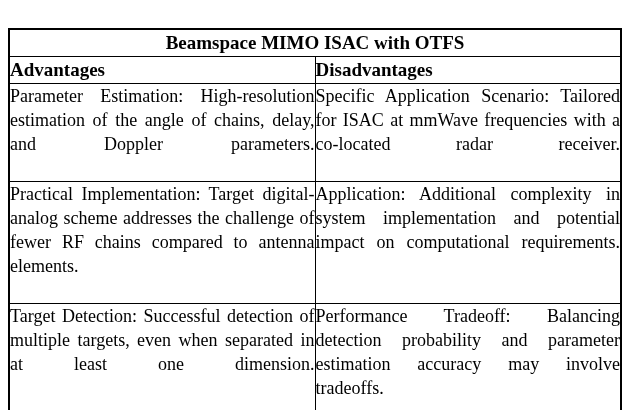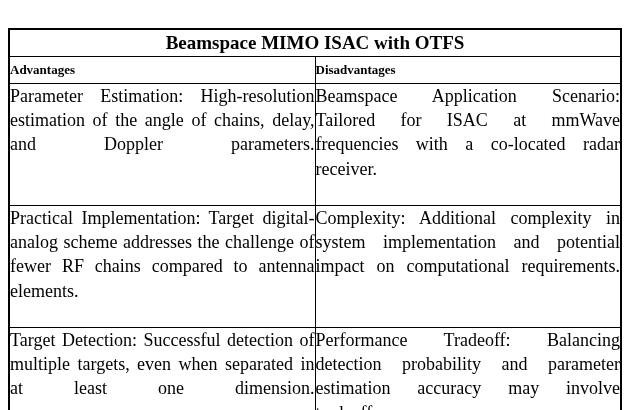--- a/index.html
+++ b/index.html
@@ -52,21 +52,21 @@
     line-height: 26px;
     padding: 1px 6px 1px 6px;
     height: 26px;
     border-bottom: 2px solid #000;
   }
 
   
   .col-head {
     text-align: left;
     font-weight: bold;
-    font-size: 13px;
+    font-size: 19px;
     line-height: 26px;
     padding: 1px 6px 1px 8px;
     height: 26px;
     border-bottom: 2px solid #000;
   }
 
   
   .body-cell {
     font-size: 18px;
     line-height: 24.2px;
@@ -107,30 +107,30 @@
         <tr>
           <th class="col-head col-a">Advantages</th>
           <th class="col-head col-b vdiv">Disadvantages</th>
         </tr>
 
         <tr>
           <td class="body-cell col-a">
             <p>Parameter Estimation: High-resolution estimation of the angle of chains, delay, and Doppler parameters.</p>
           </td>
           <td class="body-cell col-b vdiv">
-            <p>Beamspace Application Scenario: Tailored for ISAC at mmWave frequencies with a co-located radar receiver.</p>
+            <p>Specific Application Scenario: Tailored for ISAC at mmWave frequencies with a co-located radar receiver.</p>
           </td>
         </tr>
 
         <tr>
           <td class="body-cell col-a">
             <p>Practical Implementation: Target digital-analog scheme addresses the challenge of fewer RF chains compared to antenna elements.</p>
           </td>
           <td class="body-cell col-b vdiv">
-            <p>Complexity: Additional complexity in system implementation and potential impact on computational requirements.</p>
+            <p>Application: Additional complexity in system implementation and potential impact on computational requirements.</p>
           </td>
         </tr>
 
         <tr>
           <td class="body-cell col-a">
             <p>Target Detection: Successful detection of multiple targets, even when separated in at least one dimension.</p>
           </td>
           <td class="body-cell col-b vdiv">
             <p>Performance Tradeoff: Balancing detection probability and parameter estimation accuracy may involve tradeoffs.</p>
           </td>

